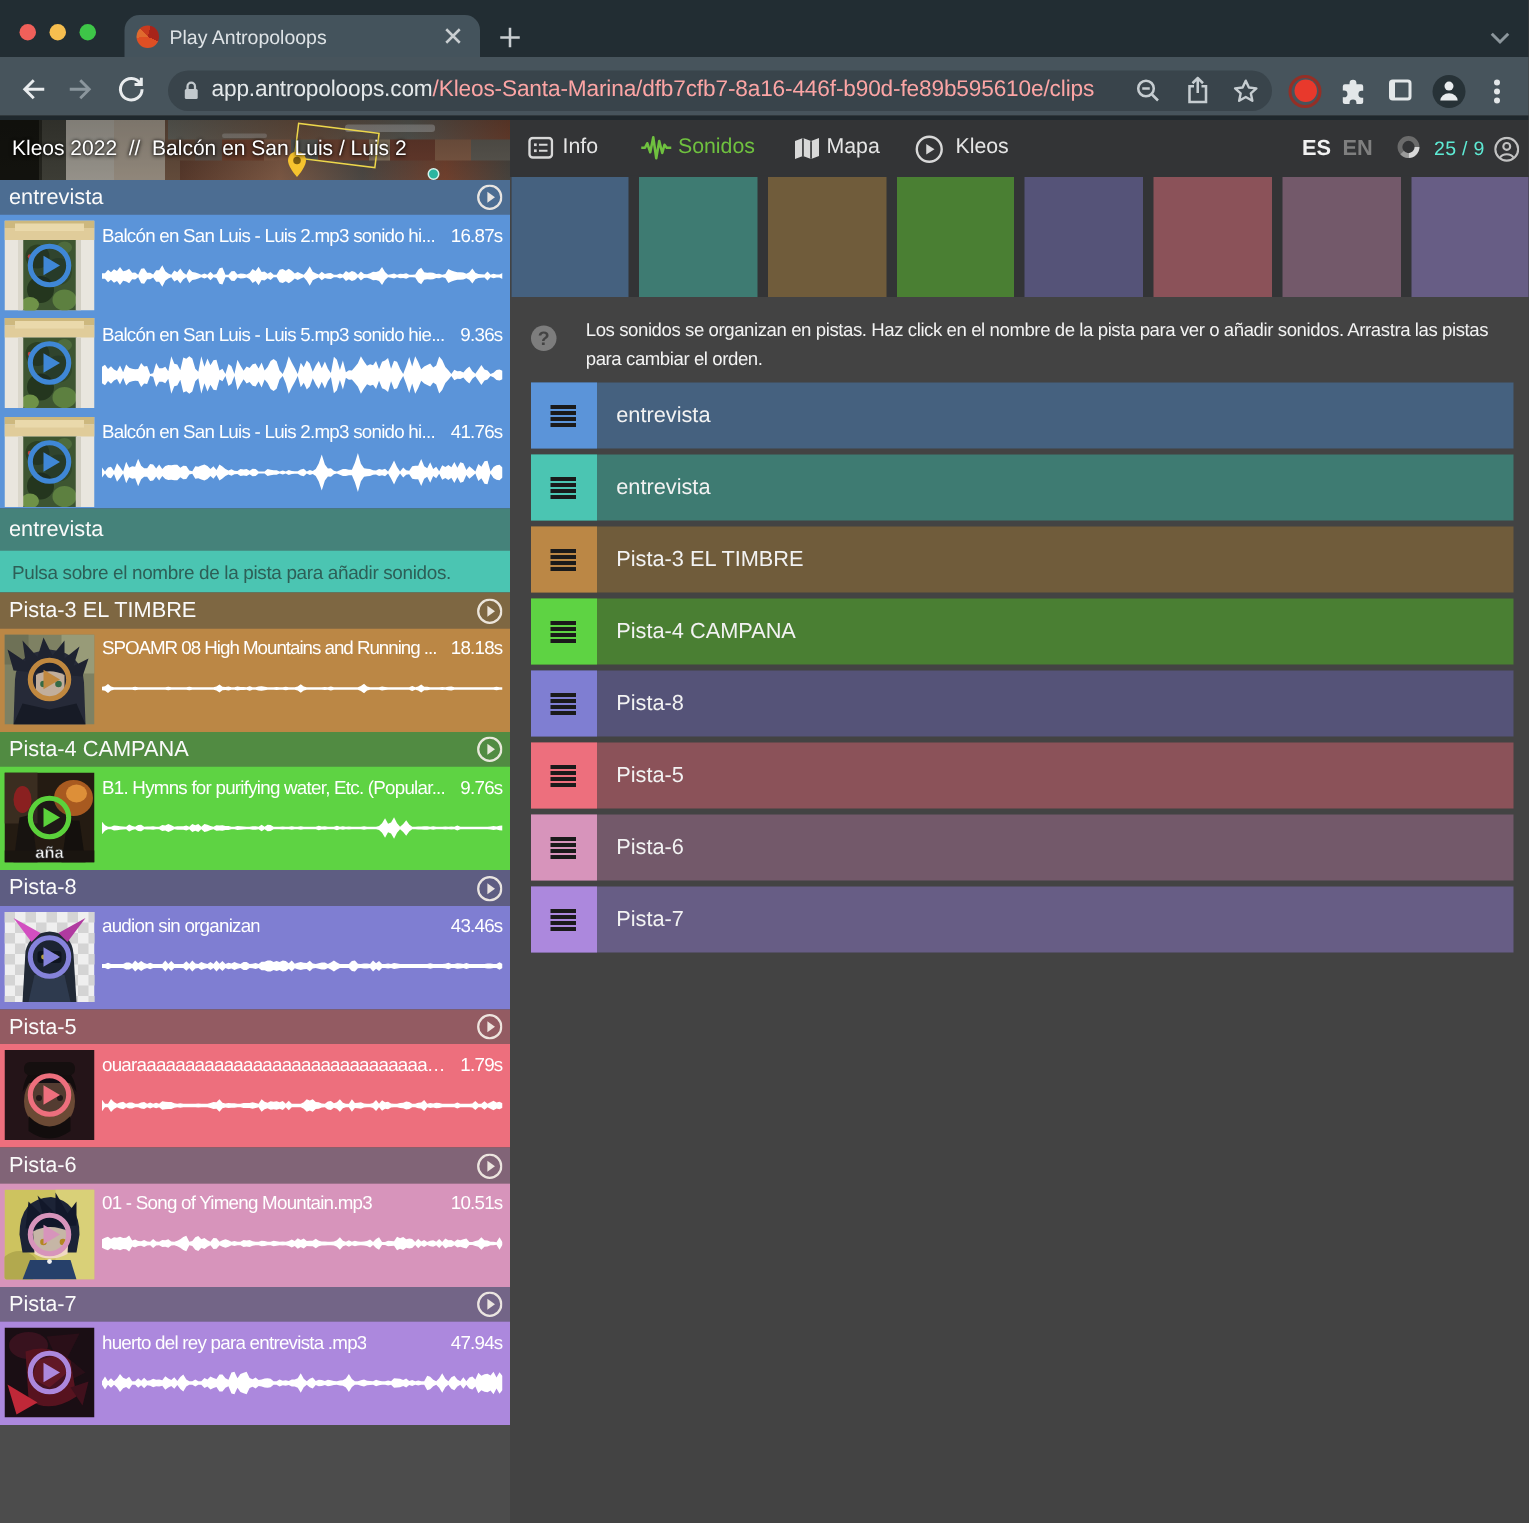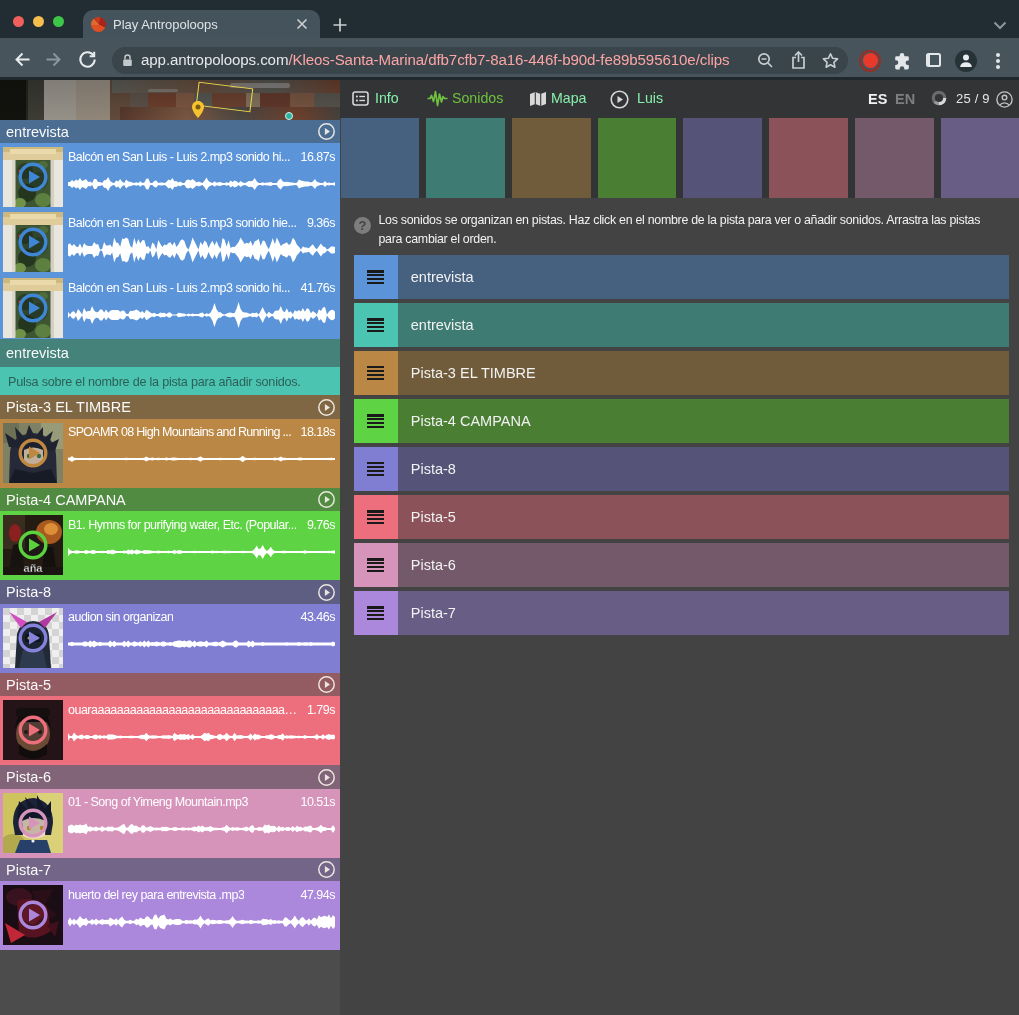--- a/index.html
+++ b/index.html
@@ -1,28 +1,28 @@
 <!DOCTYPE html>
 <html><head><meta charset="utf-8"><style>
 * { margin:0; padding:0; box-sizing:border-box; }
 html,body { width:1019px; height:1015px; overflow:hidden; background:#434343;
   font-family:"Liberation Sans",sans-serif; }
 .abs { position:absolute; }
 .tl { top:15.5px; width:11.4px; height:11.4px; border-radius:50%; }
 .dot3 { width:4px; height:4px; border-radius:50%; background:#E3E7E9; }
-.navtxt { top:90px; font-size:14.2px; color:#86efac; }
+.navtxt { top:90px; font-size:14.2px; color:#e5e5e5; }
 .shdr { left:0; width:340px; }
 .shdr span { position:absolute; left:6px; top:50%; transform:translateY(-50%);
   font-size:14.5px; color:#FAFAFA; }
 .bannertext { left:8px; top:10px; font-size:14px; color:#fff;
   text-shadow:0 1px 3px rgba(0,0,0,.9), 0 0 2px rgba(0,0,0,.7); white-space:nowrap; }
 .cliptitle { display:flex; justify-content:space-between; font-size:12.5px; letter-spacing:-0.5px; color:#fff; white-space:nowrap; }
 .cliptitle .nm { overflow:hidden; text-overflow:ellipsis; margin-right:6px; }
 .tealmsg { left:8px; top:374.5px; font-size:12.6px; letter-spacing:-0.22px; color:#2d5f57; }
-.helptext { font-size:12.4px; letter-spacing:-0.28px; line-height:18.6px; color:#F2F2F2; }
+.helptext { font-size:12.4px; letter-spacing:-0.28px; line-height:18.6px; color:#F2F2F2;margin-left:12px; }
 .row { left:353.8px; width:655px; height:44px; }
 .handle { position:absolute; left:0; top:0; width:44px; height:44px; }
 .hbars { position:absolute; left:13.5px; top:15px; width:17px; height:14.4px;
   background:repeating-linear-gradient(#1a1a1a 0 2.5px, transparent 2.5px 3.95px); }
 .rowlab { position:absolute; left:57px; top:50%; transform:translateY(-50%);
   font-size:14.5px; color:#F2F2F2; }
 </style></head>
 <body>
 <div class="abs" style="left:0;top:80px;width:1019px;height:38.4px;background:#333436"></div>
 
@@ -101,29 +101,29 @@
 <div class="abs navtxt" style="left:452px;color:#6FC13F">Sonidos</div>
 <svg class="abs" style="left:529px;top:90.5px" width="18" height="16" viewBox="0 0 18 16">
     <path d="M1 3 L6.3 1 L11.7 3 L17 1 V13 L11.7 15 L6.3 13 L1 15 Z" fill="#D8D8D8"></path>
     <path d="M6.3 1.2 V13.1 M11.7 3.1 V14.9" stroke="#333436" stroke-width="1.1"></path>
   </svg>
 <div class="abs navtxt" style="left:551px">Mapa</div>
 <svg class="abs" style="left:610px;top:89.5px" width="19" height="19" viewBox="0 0 19 19">
     <circle cx="9.5" cy="9.5" r="8.3" fill="none" stroke="#D8D8D8" stroke-width="1.6"></circle>
     <path d="M7.5 6 L13 9.5 L7.5 13 Z" fill="#D8D8D8"></path>
   </svg>
-<div class="abs navtxt" style="left:637px">Luis</div>
+<div class="abs navtxt" style="left:637px">Kleos</div>
 <div class="abs" style="left:868px;top:90.5px;font-size:14.5px;font-weight:bold;color:#F2F2F2">ES</div>
 <div class="abs" style="left:895px;top:90.5px;font-size:14.5px;font-weight:bold;color:#7F7F7F">EN</div>
 <svg class="abs" style="left:931px;top:90px" width="16" height="16" viewBox="0 0 16 16">
     <circle cx="8" cy="8" r="5.7" fill="none" stroke="#6b6b6b" stroke-width="3.2"></circle>
     <path d="M13.7 8 A5.7 5.7 0 0 1 8 13.7" fill="none" stroke="#d8d8d8" stroke-width="3.2"></path>
     <path d="M8 13.7 A5.7 5.7 0 0 1 3.7 11.8" fill="none" stroke="#9a9a9a" stroke-width="3.2"></path>
   </svg>
-<div class="abs" style="left:956px;top:91px;font-size:13px;letter-spacing:0.2px;color:#e5e5e5">25 / 9</div>
+<div class="abs" style="left:956px;top:91px;font-size:13px;letter-spacing:0.2px;color:#5eead4">25 / 9</div>
 <svg class="abs" style="left:996px;top:90.5px" width="17" height="17" viewBox="0 0 17 17">
     <circle cx="8.5" cy="8.5" r="7.6" fill="none" stroke="#C2C2C2" stroke-width="1.4"></circle>
     <circle cx="8.5" cy="6.6" r="2.3" fill="none" stroke="#C2C2C2" stroke-width="1.4"></circle>
     <path d="M3.9 14.2 a5.2 4.4 0 0 1 9.2 0" fill="none" stroke="#C2C2C2" stroke-width="1.4"></path>
   </svg>
 
 <div class="abs" style="left:341px;top:117px;width:678px;height:81.4px;background:#333436"></div>
 <div class="abs" style="left:340.5px;top:118px;width:78.9px;height:80.3px;background:#45617F"></div>
 <div class="abs" style="left:426.2px;top:118px;width:78.9px;height:80.3px;background:#3E7B72"></div>
 <div class="abs" style="left:511.9px;top:118px;width:78.9px;height:80.3px;background:#705C3B"></div>
@@ -192,20 +192,21 @@
 <div class="abs" style="left:148px;top:9px;width:30px;height:3px;background:rgba(255,255,255,.4);border-radius:2px"></div>
 <div class="abs" style="left:0;top:0;width:340px;height:41px;background:linear-gradient(rgba(10,10,10,.50),rgba(10,10,10,.32))"></div>
 <div class="abs" style="left:44px;top:0;width:66px;height:41px;background:rgba(205,200,188,0.30)"></div>
 <div class="abs" style="left:0;top:0;width:28px;height:41px;background:rgba(8,8,4,0.45)"></div>
 <div class="abs" style="left:197px;top:5px;width:55px;height:24px;border:1.6px solid #edd74b;transform:rotate(7deg)"></div>
 <svg class="abs" style="left:192px;top:21px" width="12" height="17" viewBox="0 0 12 17">
       <path d="M6 0 C2.6 0 0 2.6 0 6 C0 10.4 6 17 6 17 C6 17 12 10.4 12 6 C12 2.6 9.4 0 6 0 Z" fill="#f6c32e"></path>
       <circle cx="6" cy="6" r="2.5" fill="#7a5c10"></circle>
     </svg>
 <div class="abs" style="left:285px;top:32px;width:8px;height:8px;border-radius:50%;background:#2ab5a0;border:1.5px solid #d8f4ee"></div>
+<div class="abs bannertext">Kleos 2022&nbsp; //&nbsp; Balcón en San Luis / Luis 2</div>
 </div>
 <div class="abs shdr" style="top:120.4px;height:22.3px;background:#4C6D92">
     <span>entrevista</span>
   </div>
 <svg class="abs" style="left:318.4px;top:123.3px" width="17" height="17" viewBox="0 0 17 17">
     <circle cx="8.5" cy="8.5" r="7.7" fill="none" stroke="rgba(245,240,232,0.92)" stroke-width="1.5"></circle>
     <path d="M6.9 4.9 L12 8.5 L6.9 12.1 Z" fill="rgba(245,240,232,0.92)"></path>
   </svg>
 <div class="abs" style="left:0;top:142.7px;width:340px;height:196.5px;background:#5B94D9"></div>
 <div class="abs" style="left:0;top:142.7px;width:340px;height:200px">

